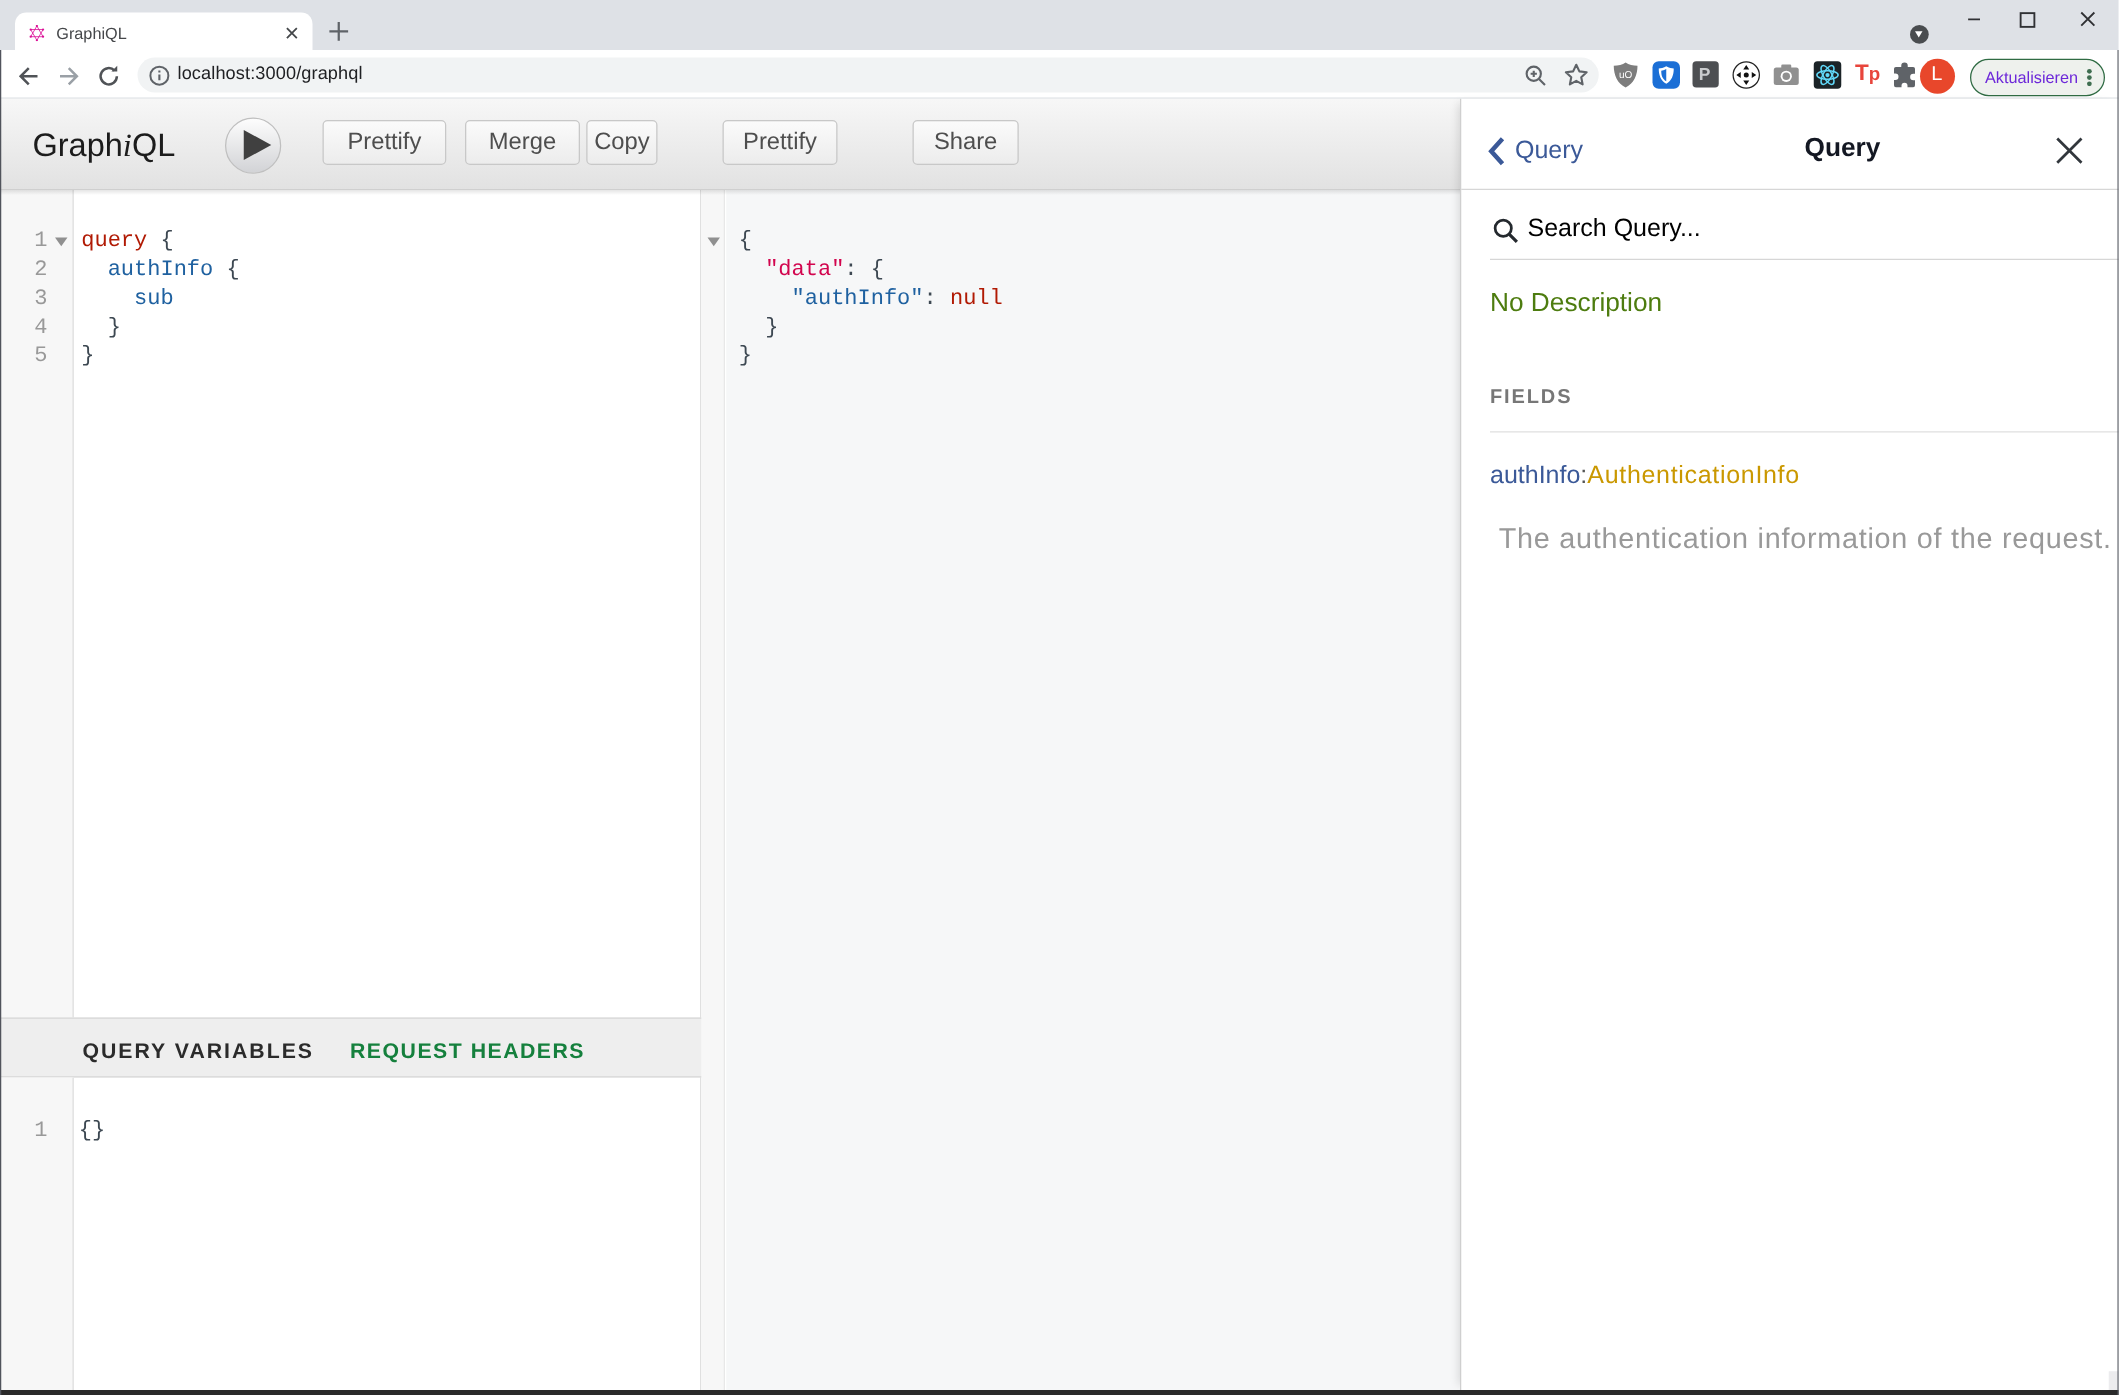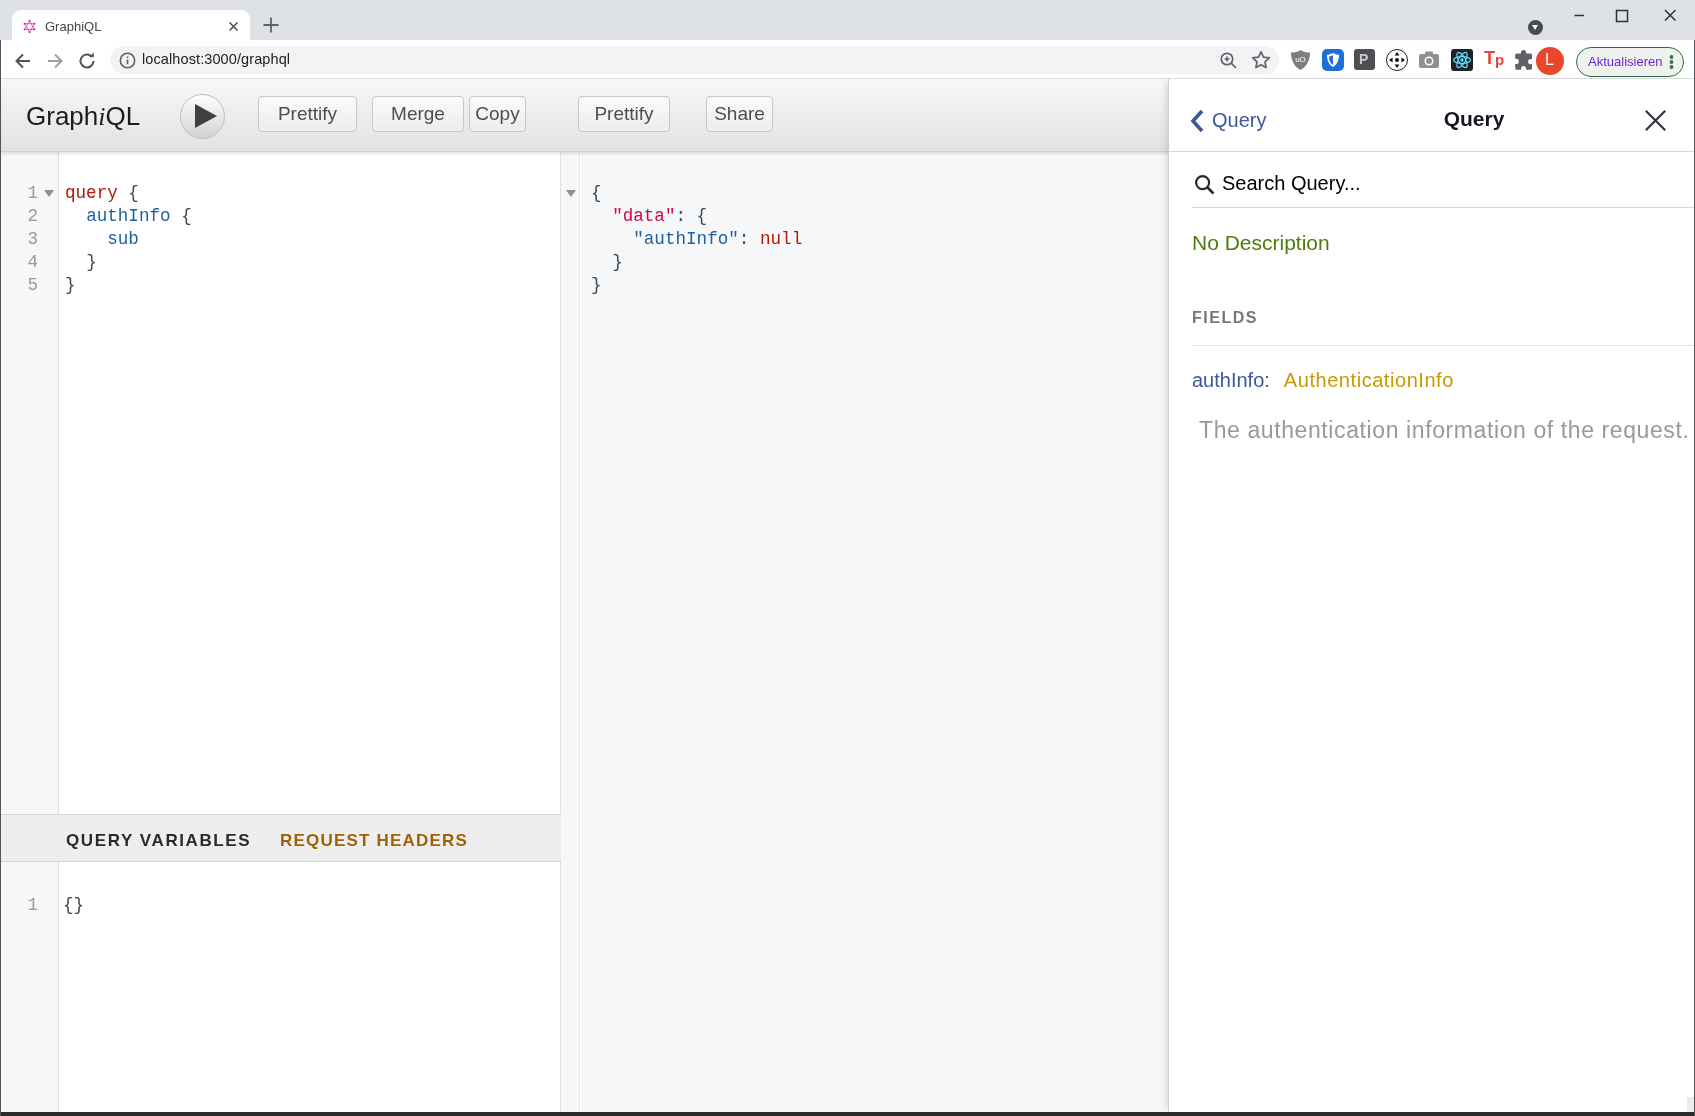--- a/index.html
+++ b/index.html
@@ -127,21 +127,21 @@
     <circle cx="3.5" cy="12" r="1.9" fill="#3f6e50"></circle>
   </svg>
 
 <span class="abs" style="left:26px;top:101px;font-size:26px;color:#1c1c1c">Graph<i style="font-family:'Liberation Serif',serif">i</i>QL</span>
 <div class="abs" style="left:180px;top:94px;width:45px;height:45px;border-radius:50%;background:linear-gradient(#fdfdfd,#d2d3d6);border:1px solid #bfbfbf"></div>
 <div class="abs" style="left:195px;top:104px;width:0;height:0;border-left:22px solid #404040;border-top:12.5px solid transparent;border-bottom:12.5px solid transparent"></div>
 <div class="tbtn" style="left:258px;width:99px">Prettify</div>
 <div class="tbtn" style="left:372px;width:92px">Merge</div>
 <div class="tbtn" style="left:469px;width:57px">Copy</div>
 <div class="tbtn" style="left:578px;width:92px">Prettify</div>
-<div class="tbtn" style="left:706px;width:67px">Share</div>
+<div class="tbtn" style="left:730px;width:85px">Share</div>
 
 <div class="abs" style="left:0;top:152px;width:1168px;height:4px;background:linear-gradient(rgba(0,0,0,0.10),rgba(0,0,0,0))"></div>
 
 <pre class="lnum" style="left:0;top:182px">1
 2
 3
 4
 5</pre>
 <div class="fold" style="left:44px;top:190px"></div>
 <pre class="abs" style="left:65px;top:182px"><span class="kw">query</span> <span class="pun">{</span>
@@ -151,21 +151,21 @@
 <span class="pun">}</span></pre>
 
 <div class="fold" style="left:566px;top:190px"></div>
 <pre class="abs" style="left:591px;top:182px"><span class="pun">{</span>
   <span class="def">"data"</span><span class="pun">:</span> <span class="pun">{</span>
     <span class="prop">"authInfo"</span><span class="pun">:</span> <span class="kw">null</span>
   <span class="pun">}</span>
 <span class="pun">}</span></pre>
 
 <span class="abs" style="left:66px;top:831px;font-size:17px;font-weight:bold;letter-spacing:1.6px;color:#2b2b2b">QUERY VARIABLES</span>
-<span class="abs" style="left:280px;top:831px;font-size:17px;font-weight:bold;letter-spacing:1.2px;color:#a16207">REQUEST HEADERS</span>
+<span class="abs" style="left:280px;top:831px;font-size:17px;font-weight:bold;letter-spacing:1.2px;color:#15803d">REQUEST HEADERS</span>
 <pre class="lnum" style="left:0;top:894px">1</pre>
 <pre class="abs" style="left:63px;top:894px"><span class="pun">{}</span></pre>
 
 <svg class="abs" style="left:1189px;top:109px" width="16" height="24" viewBox="0 0 16 24">
     <path d="M13 2 L4 12 L13 22" stroke="#3B5998" stroke-width="3.6" fill="none"></path>
   </svg>
 <span class="abs" style="left:1212px;top:109px;font-size:20px;color:#3B5998">Query</span>
 <div class="abs" style="left:1404px;top:107px;width:140px;text-align:center;font-size:21px;font-weight:bold;color:#141823">Query</div>
 <svg class="abs" style="left:1644px;top:109px" width="23" height="23" viewBox="0 0 23 23">
     <path d="M1.8 1.8 L21.2 21.2 M21.2 1.8 L1.8 21.2" stroke="#32373c" stroke-width="2.2"></path>
@@ -173,19 +173,19 @@
 <div class="docline" style="left:1169px;top:151px;width:526px"></div>
 <svg class="abs" style="left:1194px;top:174px" width="21" height="21" viewBox="0 0 21 21">
     <circle cx="8.6" cy="8.6" r="6.5" fill="none" stroke="#24292e" stroke-width="2.2"></circle>
     <path d="M13.5 13.5 L19.5 19.5" stroke="#24292e" stroke-width="2.6"></path>
   </svg>
 <span class="abs" style="left:1222px;top:172px;font-size:20px;color:#000000">Search Query...</span>
 <div class="docline" style="left:1192px;top:207px;width:503px"></div>
 <span class="abs" style="left:1192px;top:231px;font-size:21px;color:#4d7c0f">No Description</span>
 <span class="abs" style="left:1192px;top:309px;font-size:16px;font-weight:bold;letter-spacing:1.5px;color:#777">FIELDS</span>
 <div class="docline" style="left:1192px;top:345px;width:503px;background:#e0e0e0"></div>
-<div class="abs" style="left:1192px;top:369px;font-size:20px"><span style="color:#3B5998">authInfo</span><span style="color:#555">:</span><span style="color:#CA9800;letter-spacing:0.55px;margin-left:14px">AuthenticationInfo</span></div>
+<div class="abs" style="left:1192px;top:369px;font-size:20px"><span style="color:#3B5998">authInfo</span><span style="color:#555">:</span><span style="color:#CA9800;letter-spacing:0.55px;margin-left:0">AuthenticationInfo</span></div>
 <div class="abs" style="left:1199px;top:417px;font-size:23px;letter-spacing:0.6px;color:#999">The authentication information of the request.</div>
 
 <div class="abs" style="left:1687px;top:1097px;width:8px;height:15px;background:#ececee"></div>
 <div class="abs" style="left:0;top:1112px;width:1695px;height:4px;background:#2a2a2a"></div>
 <div class="abs" style="left:0;top:40px;width:1px;height:1076px;background:#51545c"></div>
 <div class="abs" style="left:1694px;top:40px;width:1px;height:1076px;background:#51545c"></div>
 
 </body></html>

